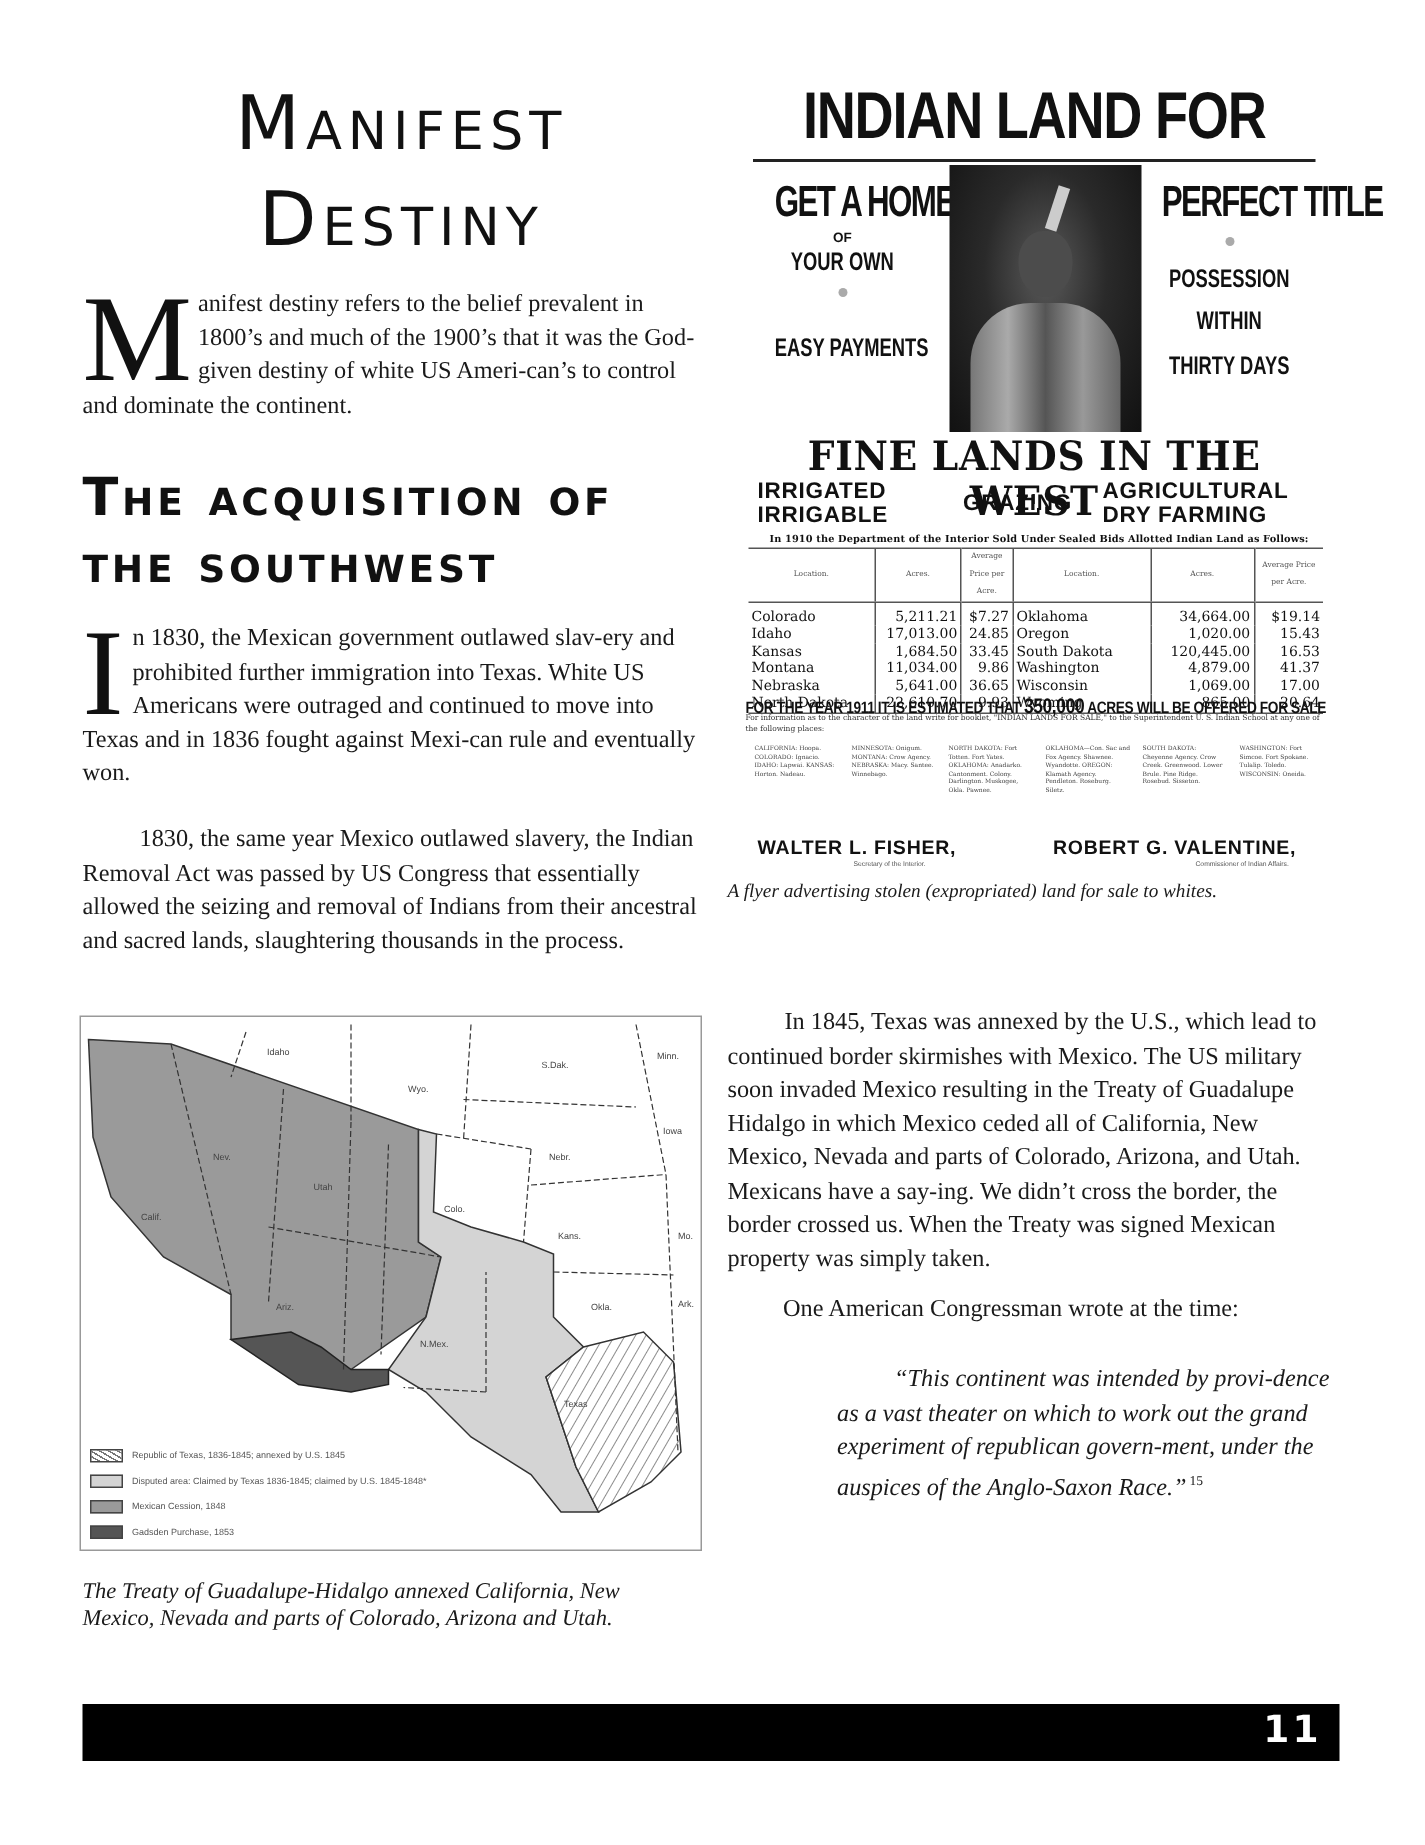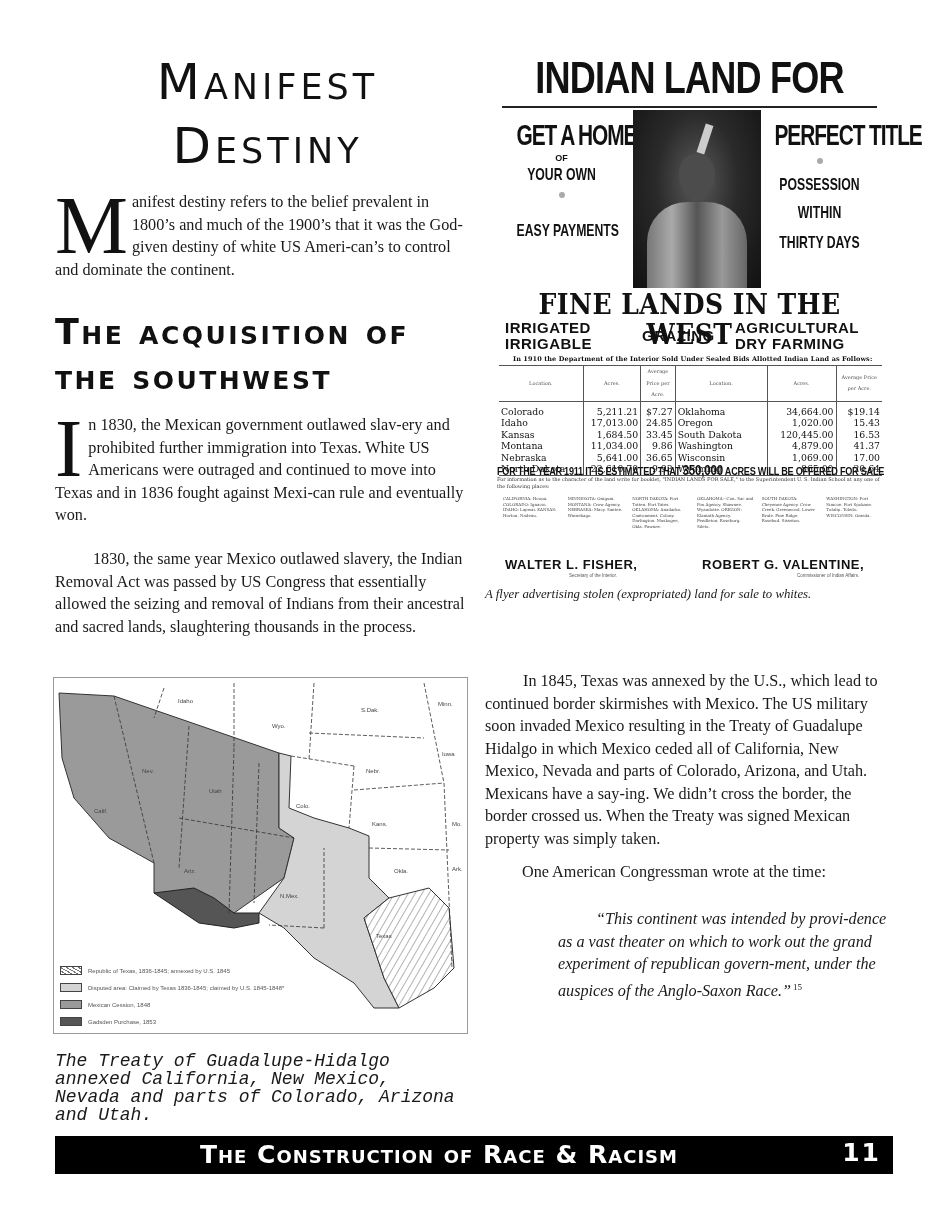--- a/index.html
+++ b/index.html
@@ -31,21 +31,21 @@
   .map {
     position: absolute; left: 53px; top: 677px; width: 415px; height: 357px;
     border: 1px solid #999; background: #fff; overflow: hidden;
   }
   .map svg { position: absolute; left: 0; top: 0; }
   .legend { position: absolute; left: 6px; top: 284px; font-family: "Liberation Sans", sans-serif; font-size: 6px; color: #555; }
   .legend-row { display: flex; align-items: center; height: 17px; }
   .legend-swatch { width: 22px; height: 9px; border: 1px solid #444; margin-right: 6px; }
   .map-caption {
     position: absolute; left: 55px; top: 1052px; width: 400px;
-    font-style: italic; font-size: 18px; line-height: 18px; font-family: Liberation Mono, monospace;
+    font-style: italic; font-size: 15px; line-height: 18px;
   }
 
   
   .flyer { position: absolute; left: 497px; top: 52px; width: 385px; height: 532px; background: #fff; font-family: "Liberation Sans", sans-serif; color: #111; }
   .flyer-headline { position: absolute; left: 0; top: 0; width: 385px; text-align: center; font-family: "Liberation Sans", sans-serif; font-weight: bold; font-size: 44px; letter-spacing: -1px; transform: scaleX(0.82); transform-origin: center top; line-height: 52px; }
   .flyer-rule { position: absolute; left: 5px; top: 54px; width: 375px; height: 2px; background: #222; }
   .flyer-col { position: absolute; top: 66px; width: 125px; text-align: center; }
   .flyer-col.left { left: 2px; }
   .flyer-col.right { left: 260px; }
   .big-cond { font-weight: bold; font-size: 29px; letter-spacing: -1.5px; transform: scaleX(0.72); transform-origin: center; white-space: nowrap; line-height: 34px; }
@@ -305,15 +305,14 @@
   <div class="signer signer-2">ROBERT G. VALENTINE,</div>
   <div class="signer-title st-2">Commissioner of Indian Affairs.</div>
 </div>
 <p class="flyer-caption">A flyer advertising stolen (expropriated) land for sale to whites.</p>
 
 <p class="para indent" id="p1845">In 1845, Texas was annexed by the U.S., which lead to continued border skirmishes with Mexico. The US military soon invaded Mexico resulting in the Treaty of Guadalupe Hidalgo in which Mexico ceded all of California, New Mexico, Nevada and parts of Colorado, Arizona, and Utah. Mexicans have a say-ing. We didn’t cross the border, the border crossed us. When the Treaty was signed Mexican property was simply taken.</p>
 <p class="para" id="pCongress">One American Congressman wrote at the time:</p>
 <p class="para indent" id="quote"><span>“This continent was intended by provi-dence as a vast theater on which to work out the grand experiment of republican govern-ment, under the auspices of the Anglo-Saxon Race.”</span><span class="sup">15</span></p>
 
 <div class="footer">
-  <span class="footer-title">The Construction of Race &amp; Racism</span>
   <span class="footer-page">11</span>
 </div>
 
 </body></html>

